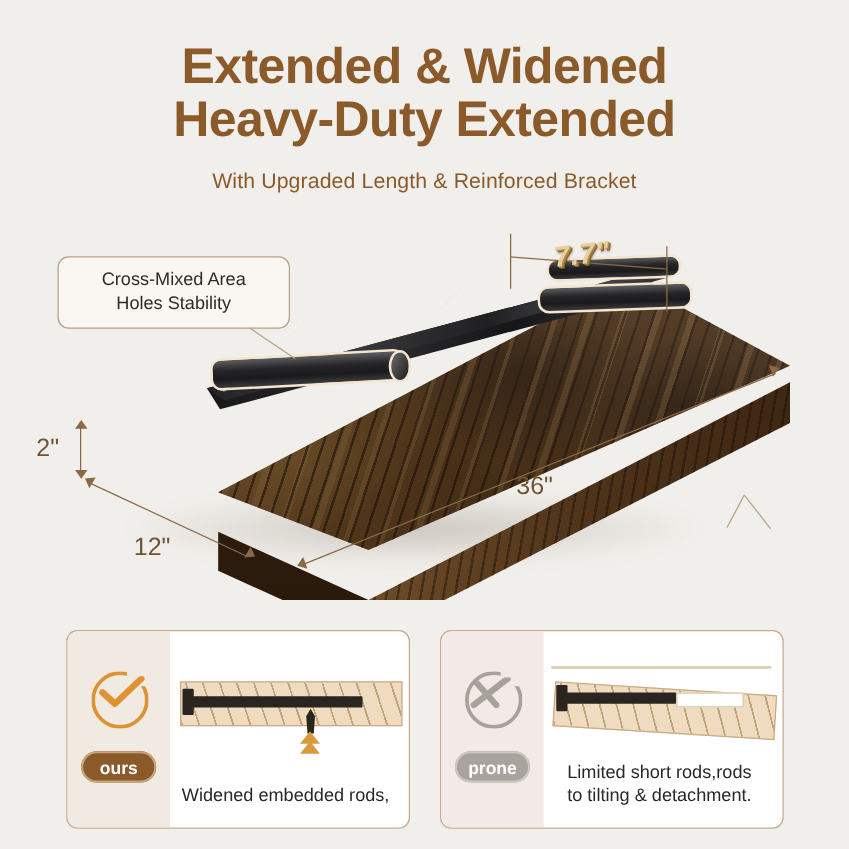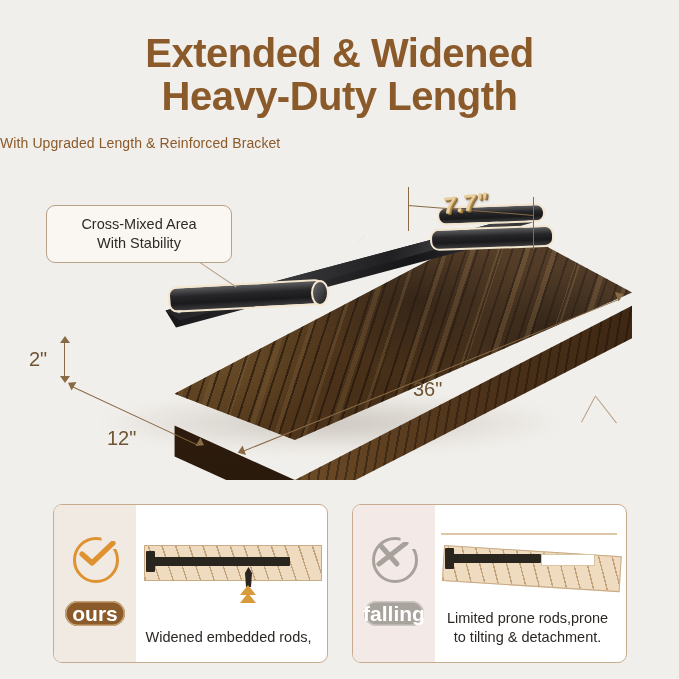--- a/index.html
+++ b/index.html
@@ -12,22 +12,22 @@
   .stage{position:absolute;inset:0;}
 
   
   .headline{
     position:absolute;left:0;right:0;top:32px;text-align:center;
     color:#8b5a2a;font-weight:bold;font-size:40px;line-height:1.08;
     letter-spacing:-0.5px;
   }
   .headline .l2{display:block;}
   .subhead{
-    position:absolute;left:0;right:0;top:135px;
-    color:#8b5a2a;font-size:14px;letter-spacing:0.1px;
+    position:absolute;left:0;right:0;top:135px;text-align:center;
+    color:#8b5a2a;font-size:17px;letter-spacing:0.1px;
   }
 
   
   .hero{position:absolute;left:0;top:175px;width:679px;height:310px;}
 
   .shelf-shadow{
     position:absolute;left:96px;top:218px;width:470px;height:60px;
     background:radial-gradient(ellipse at 50% 50%, rgba(120,105,90,.30), rgba(120,105,90,0) 70%);
     filter:blur(6px);
   }
@@ -158,21 +158,21 @@
     border-radius:50%;border:3.6px solid #de9232;
     clip-path:polygon(0 0, 62% 0, 62% 26%, 100% 26%, 100% 100%, 0 100%);
   }
   .ring-gray{border-color:#a8a29c;}
   .tick{
     position:absolute;left:9px;top:8px;width:38px;height:26px;
   }
   .pill{
     position:absolute;left:11px;top:96px;width:60px;height:25px;
     border-radius:13px;display:flex;align-items:center;justify-content:center;
-    color:#ffffff;font-size:21px;font-weight:bold;
+    color:#ffffff;font-size:14px;font-weight:bold;
   }
   .pill-ours{background:#8a5a2b;box-shadow:inset 0 0 0 1.6px #c9a476;}
   .pill-others{background:#a9a39d;box-shadow:inset 0 0 0 1.6px #cdc8c3;}
 
   .diagram{position:absolute;left:84px;top:18px;width:186px;height:78px;}
   .plank{
     position:absolute;left:6px;top:22px;width:176px;height:34px;
     background:#efdcc0;border:1.2px solid #c9ab85;
     overflow:hidden;
   }
@@ -202,21 +202,21 @@
     color:#2b2724;font-size:14.5px;line-height:1.35;
   }
 </style>
 </head>
 <body>
 
 <div class="stage">
 
   <div class="headline">
     <span>Extended &amp; Widened</span>
-    <span class="l2">Heavy-Duty Length</span>
+    <span class="l2">Heavy-Duty Extended</span>
   </div>
   <div class="subhead">With Upgraded Length &amp; Reinforced Bracket</div>
 
   <div class="hero">
 
     <div class="shelf-shadow"></div>
 
     <div class="shelf-top"></div>
     <div class="shelf-side"></div>
     <div class="shelf-front"></div>
@@ -258,21 +258,21 @@
   <div class="arrowhead" style="left:196px;top:440px;border-bottom:7px solid #8a6a45;transform:rotate(120deg);"></div>
   <div class="dimlabel" style="left:107px;top:427px;">12"</div>
 
   <div class="dimline" style="left:240px;top:452px;width:410px;height:1.4px;transform:rotate(-22deg);transform-origin:0 0;"></div>
   <div class="arrowhead" style="left:236px;top:448px;border-bottom:7px solid #8a6a45;transform:rotate(-110deg);"></div>
   <div class="arrowhead" style="left:615px;top:292px;border-bottom:7px solid #8a6a45;transform:rotate(70deg);"></div>
   <div class="dimlabel" style="left:413px;top:378px;">36"</div>
 
   <div class="callout callout-left">
     <div>Cross-Mixed Area</div>
-    <div>With Stability</div>
+    <div>Holes Stability</div>
   </div>
   <div class="dimline" style="left:200px;top:262px;width:44px;height:1.3px;background:#b8a189;transform:rotate(34deg);transform-origin:0 0;"></div>
 
   <div class="dimline" style="left:596px;top:396px;width:34px;height:1.3px;background:#b8a189;transform:rotate(52deg);transform-origin:0 0;"></div>
   <div class="dimline" style="left:596px;top:396px;width:30px;height:1.3px;background:#b8a189;transform:rotate(118deg);transform-origin:0 0;"></div>
 
   <div class="card card-ours">
     <div class="side"></div>
 
     <div class="icon-wrap">
@@ -309,32 +309,32 @@
 
     <div class="icon-wrap">
       <div class="ring ring-gray"></div>
       <svg class="tick" viewBox="0 0 38 26" style="left:5px;top:9px;">
         <path d="M6 22 L33 1" fill="none" stroke="#a8a29c" stroke-width="5" stroke-linecap="round"></path>
         <path d="M8 4 L24 22" fill="none" stroke="#a8a29c" stroke-width="5" stroke-linecap="round"></path>
       </svg>
     </div>
 
     <div class="pill pill-others">
-      <span>falling</span>
+      <span>prone</span>
     </div>
 
     <div class="diagram">
       <div class="topline" style="left:4px;top:10px;"></div>
       <div class="plank plank-tilt">
         <div class="hatch"></div>
       </div>
       <div class="rodhead" style="left:8px;top:25px;"></div>
       <div class="rodbar" style="left:14px;top:31px;width:90px;"></div>
       <div class="void" style="left:104px;top:31px;"></div>
     </div>
 
     <div class="caption">
-      <div>Limited prone rods,prone</div>
+      <div>Limited short rods,rods</div>
       <div>to tilting &amp; detachment.</div>
     </div>
   </div>
 
 </div>
 
 </body></html>

